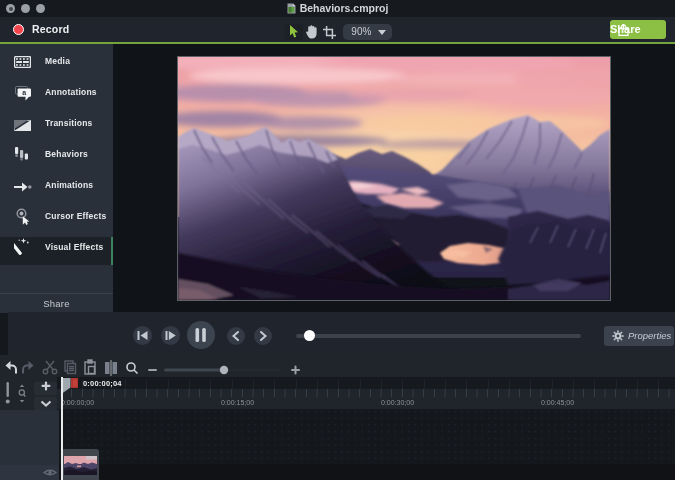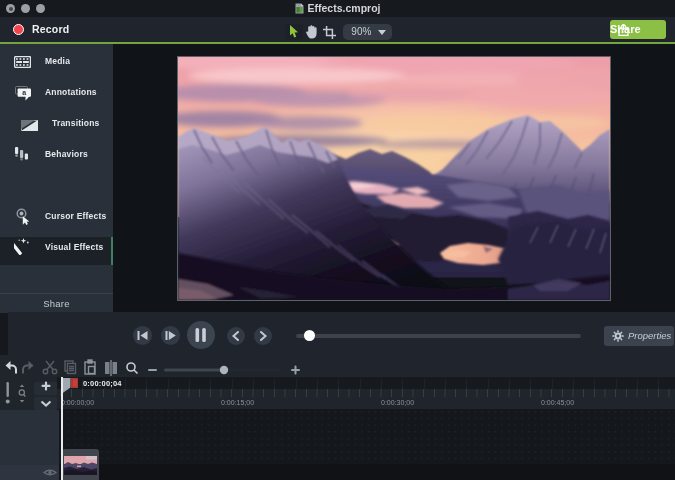--- a/index.html
+++ b/index.html
@@ -60,21 +60,21 @@
   <div class="tdot" style="left:6px;">
       <div style="position:absolute;left:2.5px;top:2.5px;width:4px;height:4px;border-radius:50%;background:#43464c;"></div>
     </div>
   <div class="tdot" style="left:21px;"></div>
   <div class="tdot" style="left:36px;"></div>
   <div id="title"><svg width="9" height="11" viewBox="0 0 9 11" style="vertical-align:-2px;margin-right:4px;">
       <path d="M0.5 0.5 h5.5 l2.5 2.5 v7.5 h-8 z" fill="#9aa0a5"></path>
       <path d="M6 0.5 l2.5 2.5 h-2.5 z" fill="#c9cdd1"></path>
       <path d="M1.5 4 h6 v5.5 h-6 z" fill="#5b9e43"></path>
       <path d="M1.5 4 h3 v5.5 h-3 z" fill="#477a35"></path>
-    </svg><span style="position:relative;">Effects.cmproj</span></div>
+    </svg><span style="position:relative;">Behaviors.cmproj</span></div>
 </div>
 
 <div class="abs" id="toolbar">
   <div class="abs" id="recdot"></div>
   <div class="abs" id="rectext">Record</div>
   <div class="abs toolbtn" style="left:285px;background:#1d2127;">
     <svg width="12" height="14" viewBox="0 0 12 14" style="margin:1px 0 0 3px;">
       <path d="M2 0 L2 10.5 L4.6 8.3 L6.2 12.6 L8.2 11.8 L6.6 7.6 L10 7.3 z" fill="#8fc43c"></path>
     </svg>
   </div>
@@ -125,37 +125,45 @@
     </div>
   <div class="sitem" style="top:33px;">
     <svg class="sicon" width="17" height="15" viewBox="0 0 17 15" style="left:15px;top:9px;">
       <rect x="0.5" y="0.5" width="12" height="7.5" rx="1" fill="none" stroke="#6e757d" stroke-width="1"></rect>
       <rect x="2.6" y="2.4" width="13.4" height="8.4" rx="1" fill="#f2f4f5"></rect>
       <path d="M10.5 10 L10.5 14.6 L14.8 10 z" fill="#f2f4f5"></path>
       <text x="9.3" y="9.2" font-size="7" font-weight="bold" fill="#293039" text-anchor="middle" font-family="Liberation Sans,sans-serif">a</text>
     </svg>
     <span class="lbl">Annotations</span>
     </div>
-  <div class="sitem" style="top:64px;margin-left:7px;">
+  <div class="sitem" style="top:64px;">
     <svg class="sicon" width="17" height="11" viewBox="0 0 17 11" style="top:12px;">
       <path d="M0.5 0.5 h16 v10 h-16 z" fill="none" stroke="#9ba1a8" stroke-width="1"></path>
       <path d="M0 11 L17 0 L17 11 z" fill="#e4e7ea"></path>
       <path d="M0 0 L14 0 L0 9 z" fill="#6d747c"></path>
     </svg>
     <span class="lbl">Transitions</span>
     </div>
   <div class="sitem" style="top:95px;">
     <svg class="sicon" width="15" height="15" viewBox="0 0 15 15" style="top:8px;">
       <rect x="1" y="0" width="3.2" height="7" rx="1" fill="#e4e7ea"></rect>
       <circle cx="2.6" cy="8.6" r="1.4" fill="#8e959c"></circle>
       <rect x="6" y="3" width="3.2" height="8" rx="1" fill="#b9bec4"></rect>
       <circle cx="7.6" cy="12.3" r="1.4" fill="#70777f"></circle>
       <rect x="10.8" y="6.5" width="3.2" height="6" rx="1" fill="#e4e7ea"></rect>
     </svg>
     <span class="lbl">Behaviors</span>
+    </div>
+  <div class="sitem" style="top:126px;">
+    <svg class="sicon" width="18" height="10" viewBox="0 0 18 10" style="top:12px;">
+      <rect x="0" y="4" width="9" height="2" fill="#e4e7ea"></rect>
+      <path d="M8 0.5 L13.5 5 L8 9.5 z" fill="#e4e7ea"></path>
+      <circle cx="15.8" cy="5" r="1.8" fill="#8e959c"></circle>
+    </svg>
+    <span class="lbl">Animations</span>
     </div>
   <div class="sitem" style="top:157px;">
     <svg class="sicon" width="16" height="17" viewBox="0 0 16 17" style="top:7px;left:15px;">
       <circle cx="6.5" cy="5.5" r="4.3" fill="none" stroke="#8f959c" stroke-width="1.5"></circle>
       <circle cx="6.5" cy="5.5" r="1.9" fill="#aeb4ba"></circle>
       <path d="M7.8 8.2 L7.8 16.8 L10 14.6 L11.3 17 L12.9 16.1 L11.7 13.8 L14.3 13.4 z" fill="#f0f2f4"></path>
     </svg>
     <span class="lbl">Cursor Effects</span>
     </div>
   <div class="sitem" style="top:188px;">

